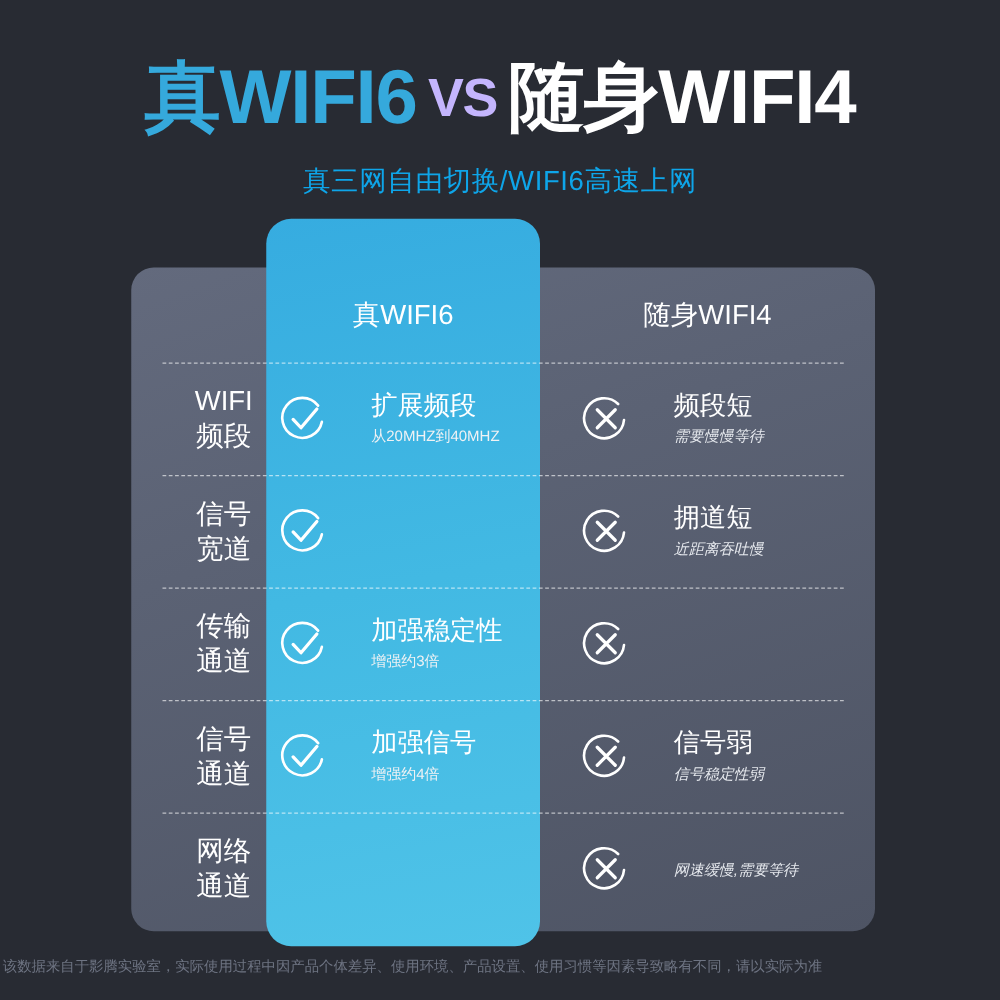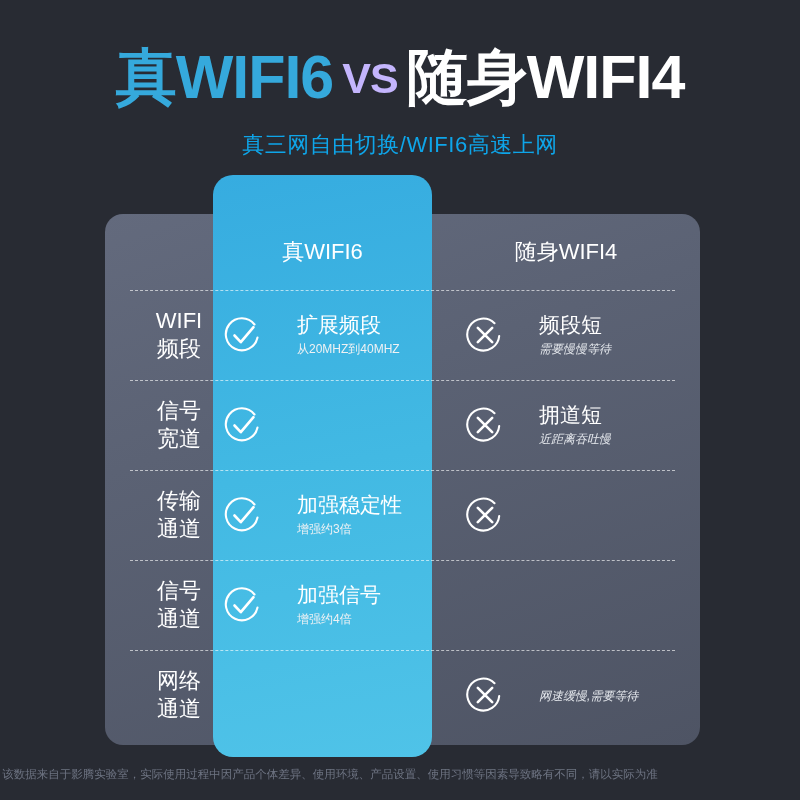--- a/index.html
+++ b/index.html
@@ -318,20 +318,32 @@
         <svg viewBox="0 0 40 40">
           <path d="M31.5 9.5 A16 16 0 1 0 34.5 22.5" fill="none" stroke="#ffffff" stroke-width="2.1" stroke-linecap="round"></path>
           <path d="M11.5 20.5 L17.8 27.2 L30.5 12.2" fill="none" stroke="#ffffff" stroke-width="2.6" stroke-linecap="round" stroke-linejoin="round"></path>
         </svg>
       </span>
       <span class="cell-text">
         <span class="cell-title">加强信号</span>
         <span class="cell-sub">增强约4倍</span>
       </span>
     </div>
+    <div class="cell con">
+      <span class="mark">
+        <svg viewBox="0 0 40 40">
+          <path d="M29.5 8.2 A16 16 0 1 0 34.2 21" fill="none" stroke="#ffffff" stroke-width="2.1" stroke-linecap="round"></path>
+          <path d="M12.8 12.8 L27.2 27.2 M27.2 12.8 L12.8 27.2" fill="none" stroke="#ffffff" stroke-width="2.6" stroke-linecap="round"></path>
+        </svg>
+      </span>
+      <span class="cell-text">
+        <span class="cell-title">信号弱</span>
+        <span class="cell-sub">信号稳定性弱</span>
+      </span>
+    </div>
   </div>
 
   <div class="sep" style="top:436px;"></div>
   <div class="row" style="top:436px;">
     <div class="row-label">
       <span>网络</span>
       <span>通道</span>
     </div>
     <div class="cell con">
       <span class="mark">

